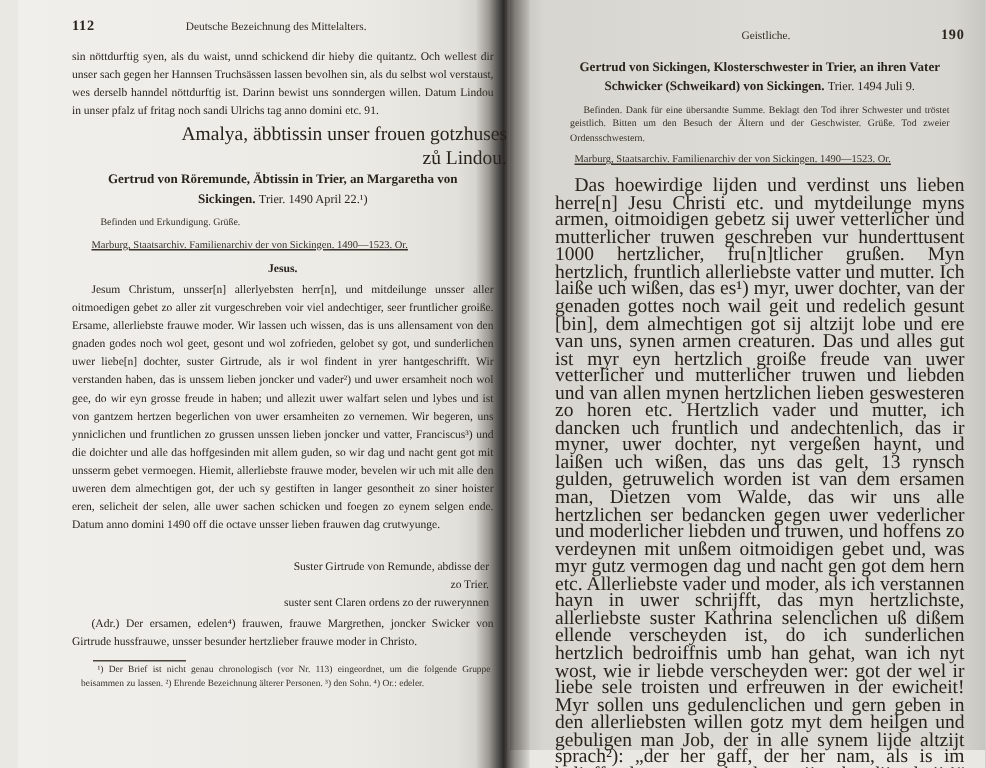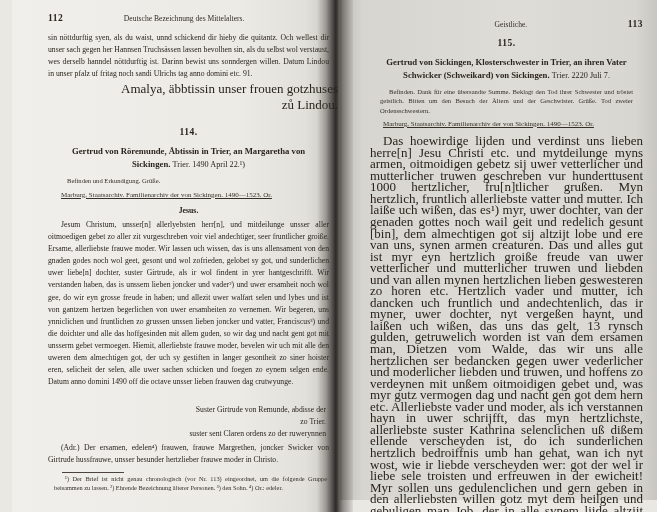--- a/index.html
+++ b/index.html
@@ -68,21 +68,20 @@
   <div class="page-left">
     <div class="pg-header">
       <span class="num">112</span>
       <span class="head">Deutsche Bezeichnung des Mittelalters.</span>
       <span class="spacer"></span>
     </div>
 
     <div class="body-text">sin nöttdurftig syen, als du waist, unnd schickend dir hieby die quitantz. Och wellest dir unser sach gegen her Hannsen Truchsässen lassen bevolhen sin, als du selbst wol verstaust, wes derselb hanndel nöttdurftig ist. Darinn bewist uns sonndergen willen. Datum Lindou in unser pfalz uf fritag noch sandi Ulrichs tag anno domini etc. 91.</div>
     <div class="sig-line">Amalya, äbbtissin unser frouen gotzhuses zů Lindou.</div>
 
-    <div class="letter-no">114.</div>
 
     <div class="letter-title">
       <span>Gertrud von Röremunde, Äbtissin in Trier, an Margaretha von Sickingen.</span>
       <span class="dateline">Trier.  1490 April 22.¹)</span>
     </div>
 
     <div class="small summary">Befinden und Erkundigung.  Grüße.</div>
     <div class="small source">Marburg, Staatsarchiv.  Familienarchiv der von Sickingen.  1490—1523.  Or.</div>
 
     <div class="salutation">Jesus.</div>
@@ -100,28 +99,27 @@
     <div class="fn-rule"></div>
     <div class="small footnote">¹) Der Brief ist nicht genau chronologisch (vor Nr. 113) eingeordnet, um die folgende Gruppe beisammen zu lassen.  ²) Ehrende Bezeichnung älterer Personen.  ³) den Sohn.  ⁴) Or.: edeler.</div>
   </div>
 
   <div class="gutter"></div>
 
   <div class="page-right rt">
     <div class="pg-header">
       <span class="spacer"></span>
       <span class="head">Geistliche.</span>
-      <span class="num">113</span>
+      <span class="num">190</span>
     </div>
 
-    <div class="letter-no" style="margin-top:6px;">115.</div>
 
     <div class="letter-title">
       <span>Gertrud von Sickingen, Klosterschwester in Trier, an ihren Vater Schwicker (Schweikard) von Sickingen.</span>
-      <span class="dateline">Trier.  2220 Juli 7.</span>
+      <span class="dateline">Trier.  1494 Juli 9.</span>
     </div>
 
     <div class="small summary">Befinden.  Dank für eine übersandte Summe.  Beklagt den Tod ihrer Schwester und tröstet geistlich.  Bitten um den Besuch der Ältern und der Geschwister.  Grüße.  Tod zweier Ordensschwestern.</div>
     <div class="small source">Marburg, Staatsarchiv.  Familienarchiv der von Sickingen.  1490—1523.  Or.</div>
 
     <div class="body-text first-indent" style="margin-top:6px;">Das hoewirdige lijden und verdinst uns lieben herre[n] Jesu Christi etc. und mytdeilunge myns armen, oitmoidigen gebetz sij uwer vetterlicher und mutterlicher truwen geschreben vur hunderttusent 1000 hertzlicher, fru[n]tlicher grußen. Myn hertzlich, fruntlich allerliebste vatter und mutter. Ich laiße uch wißen, das es¹) myr, uwer dochter, van der genaden gottes noch wail geit und redelich gesunt [bin], dem almechtigen got sij altzijt lobe und ere van uns, synen armen creaturen. Das und alles gut ist myr eyn hertzlich groiße freude van uwer vetterlicher und mutterlicher truwen und liebden und van allen mynen hertzlichen lieben geswesteren zo horen etc. Hertzlich vader und mutter, ich dancken uch fruntlich und andechtenlich, das ir myner, uwer dochter, nyt vergeßen haynt, und laißen uch wißen, das uns das gelt, 13 rynsch gulden, getruwelich worden ist van dem ersamen man, Dietzen vom Walde, das wir uns alle hertzlichen ser bedancken gegen uwer vederlicher und moderlicher liebden und truwen, und hoffens zo verdeynen mit unßem oitmoidigen gebet und, was myr gutz vermogen dag und nacht gen got dem hern etc. Allerliebste vader und moder, als ich verstannen hayn in uwer schrijfft, das myn hertzlichste, allerliebste suster Kathrina selenclichen uß dißem ellende verscheyden ist, do ich sunderlichen hertzlich bedroiffnis umb han gehat, wan ich nyt wost, wie ir liebde verscheyden wer: got der wel ir liebe sele troisten und erfreuwen in der ewicheit! Myr sollen uns gedulenclichen und gern geben in den allerliebsten willen gotz myt dem heilgen und gebuligen man Job, der in alle synem lijde altzijt sprach²): „der her gaff, der her nam, als is im beliefft, der namen des hern sij gebendijt altzijt!“ etc. Want der her ist also gudich und barmhertzich, das er keyn dinck en duet, her en due es in dem allerbesten: gelopt und gebendijt mueß er ewenclich sin etc. Myn fru[n]tlich hertzallerliebste vader und mutter, ich bieden uch uß gantzem hertzen, das ir, so uwer lieb eirst mach, zo myr, uwer dochter, komen wilt, mytt mynen³) hertzlichen und fruntlichen, lieben geswesteren Franciscus und Agnesgin, der ich so ser lang nye geseyn han, und auch umb etlicher sachen willen, do ich yzunt nit zijt hayn uiff zo schriben etc. Suster Kathrina und suster Anna van Beyeren, uns liebe sustern, grußen uch ser fru[n]tlich und inneclichen myt yrem innigen gebet etc. Allerliebste mutter, grußen myr allerfruntlichste ser myn hertzlieb geswestern. Nyt me off dijß zijt. Ich bevelen uch dem barmhertzigen got, der uch lange ge-</div>
 
     <div class="fn-rule"></div>
     <div class="small footnote">¹) Or.: er.  ²) Buch Hiob 1, 21.  ³) Or.: mynem.  An sich ist freilich der kollektive Singular Geschwister durchaus gebräuchlich.</div>
 

